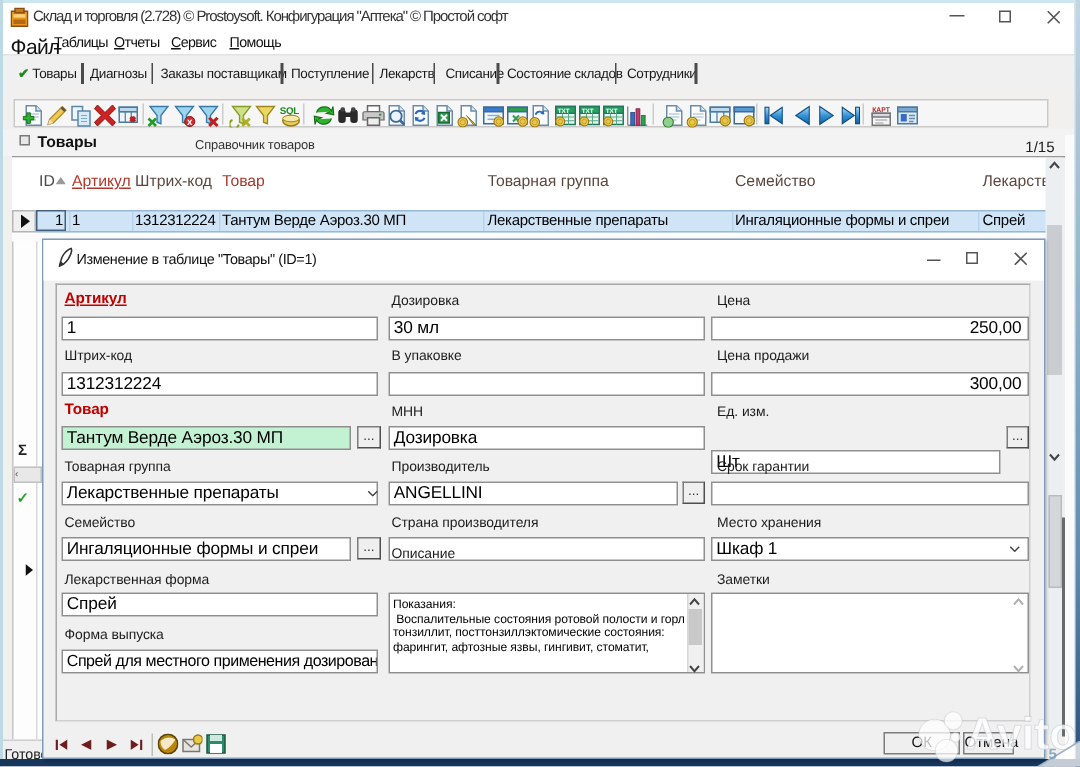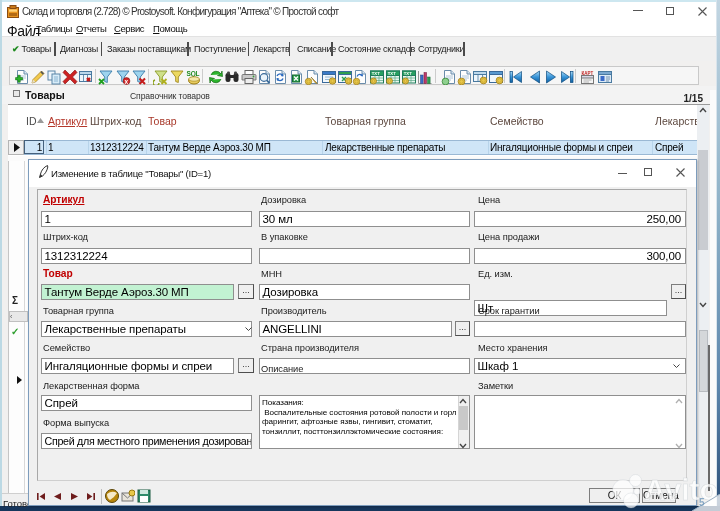--- a/index.html
+++ b/index.html
@@ -293,21 +293,21 @@
       <rect x="1.5" y="2.5" width="13" height="11" fill="#dceaf6" stroke="#4a7aa0"></rect>
       <rect x="1.5" y="2.5" width="13" height="3" fill="#7aa8d0" stroke="#4a7aa0"></rect>
       <rect x="3.5" y="7" width="4" height="5" fill="#3a6ac8"></rect>
       <path d="M9 8 H13 M9 10 H13 M9 12 H12" stroke="#6a8aa8" stroke-width="0.9"></path>
     </svg>
 
   <div class="ab" style="left:2px;top:86px;width:714px;height:18px;background:#f3f3f3;"></div>
   <div class="ab" style="left:13px;top:90px;width:7px;height:7px;border:1px solid #7a7a7a;background:#e8e8e8;"></div>
   <div class="ab" style="left:25px;top:89px;font-size:10.5px;font-weight:bold;color:#111;">Товары</div>
   <div class="ab" style="left:130px;top:91px;font-size:8.6px;letter-spacing:-0.1px;color:#333;">Справочник товаров</div>
-  <div class="ab" style="left:660px;top:93px;width:43px;font-size:10px;color:#222;text-align:right;font-weight:bold;">1/15</div>
+  <div class="ab" style="left:660px;top:93px;width:43px;font-size:10px;color:#222;text-align:right;">1/15</div>
   <div class="ab" style="left:8px;top:104px;width:708px;height:1px;background:#9a9a9a;"></div>
 
   <div class="ab" style="left:8px;top:105px;width:690px;height:55px;background:#ffffff;"></div>
   <div class="hdr" style="left:26px;color:#4a4a4a;">ID</div>
   <svg class="ab" style="left:37px;top:118px;" width="7" height="5" viewBox="0 0 7 5">
       <path d="M3.5 0 L7 5 L0 5 Z" fill="#9a9a9a"></path>
     </svg>
   <div class="hdr" style="left:48px;color:#b4372a;text-decoration:underline;">Артикул</div>
   <div class="hdr" style="left:90px;">Штрих-код</div>
   <div class="hdr" style="left:148px;color:#a8392b;">Товар</div>
@@ -404,22 +404,22 @@
     <div class="lbl" style="left:232px;top:146px;">Производитель</div>
     <div class="inp" style="left:230px;top:161px;width:193px;">ANGELLINI</div>
     <div class="btn3" style="left:426px;top:161px;width:15px;">...</div>
     <div class="lbl" style="left:232px;top:183px;">Страна производителя</div>
     <div class="inp" style="left:230px;top:198px;width:211px;"></div>
     <div class="lbl" style="left:232px;top:204px;">Описание</div>
     <div class="ab" style="left:230px;top:235px;width:211px;height:54px;background:#fff;border:1px solid #8f8f8f;"></div>
     <div class="ab" style="left:233px;top:238px;width:194px;height:49px;font-size:8.1px;line-height:9.7px;color:#000;overflow:hidden;letter-spacing:-0.05px;">
         <div style="white-space:nowrap;">Показания:</div>
         <div style="white-space:nowrap;">&nbsp;Воспалительные состояния ротовой полости и горла:</div>
+        <div style="white-space:nowrap;">тонзиллит, посттонзиллэктомические состояния:</div>
         <div style="white-space:nowrap;">фарингит, афтозные язвы, гингивит, стоматит,</div>
-        <div style="white-space:nowrap;">тонзиллит, посттонзиллэктомические состояния:</div>
       </div>
     <div class="ab" style="left:429px;top:236px;width:11px;height:52px;background:#f0f0f0;border-left:1px solid #d5d5d5;"></div>
     <svg class="ab" style="left:430px;top:238px;" width="8" height="6" viewBox="0 0 8 6">
         <path d="M1 5 L4 1.5 L7 5" fill="none" stroke="#444" stroke-width="1.3"></path>
       </svg>
     <div class="ab" style="left:430px;top:246px;width:9px;height:24px;background:#c9c9c9;"></div>
     <svg class="ab" style="left:430px;top:283px;" width="8" height="6" viewBox="0 0 8 6">
         <path d="M1 1 L4 4.5 L7 1" fill="none" stroke="#444" stroke-width="1.3"></path>
       </svg>
 

